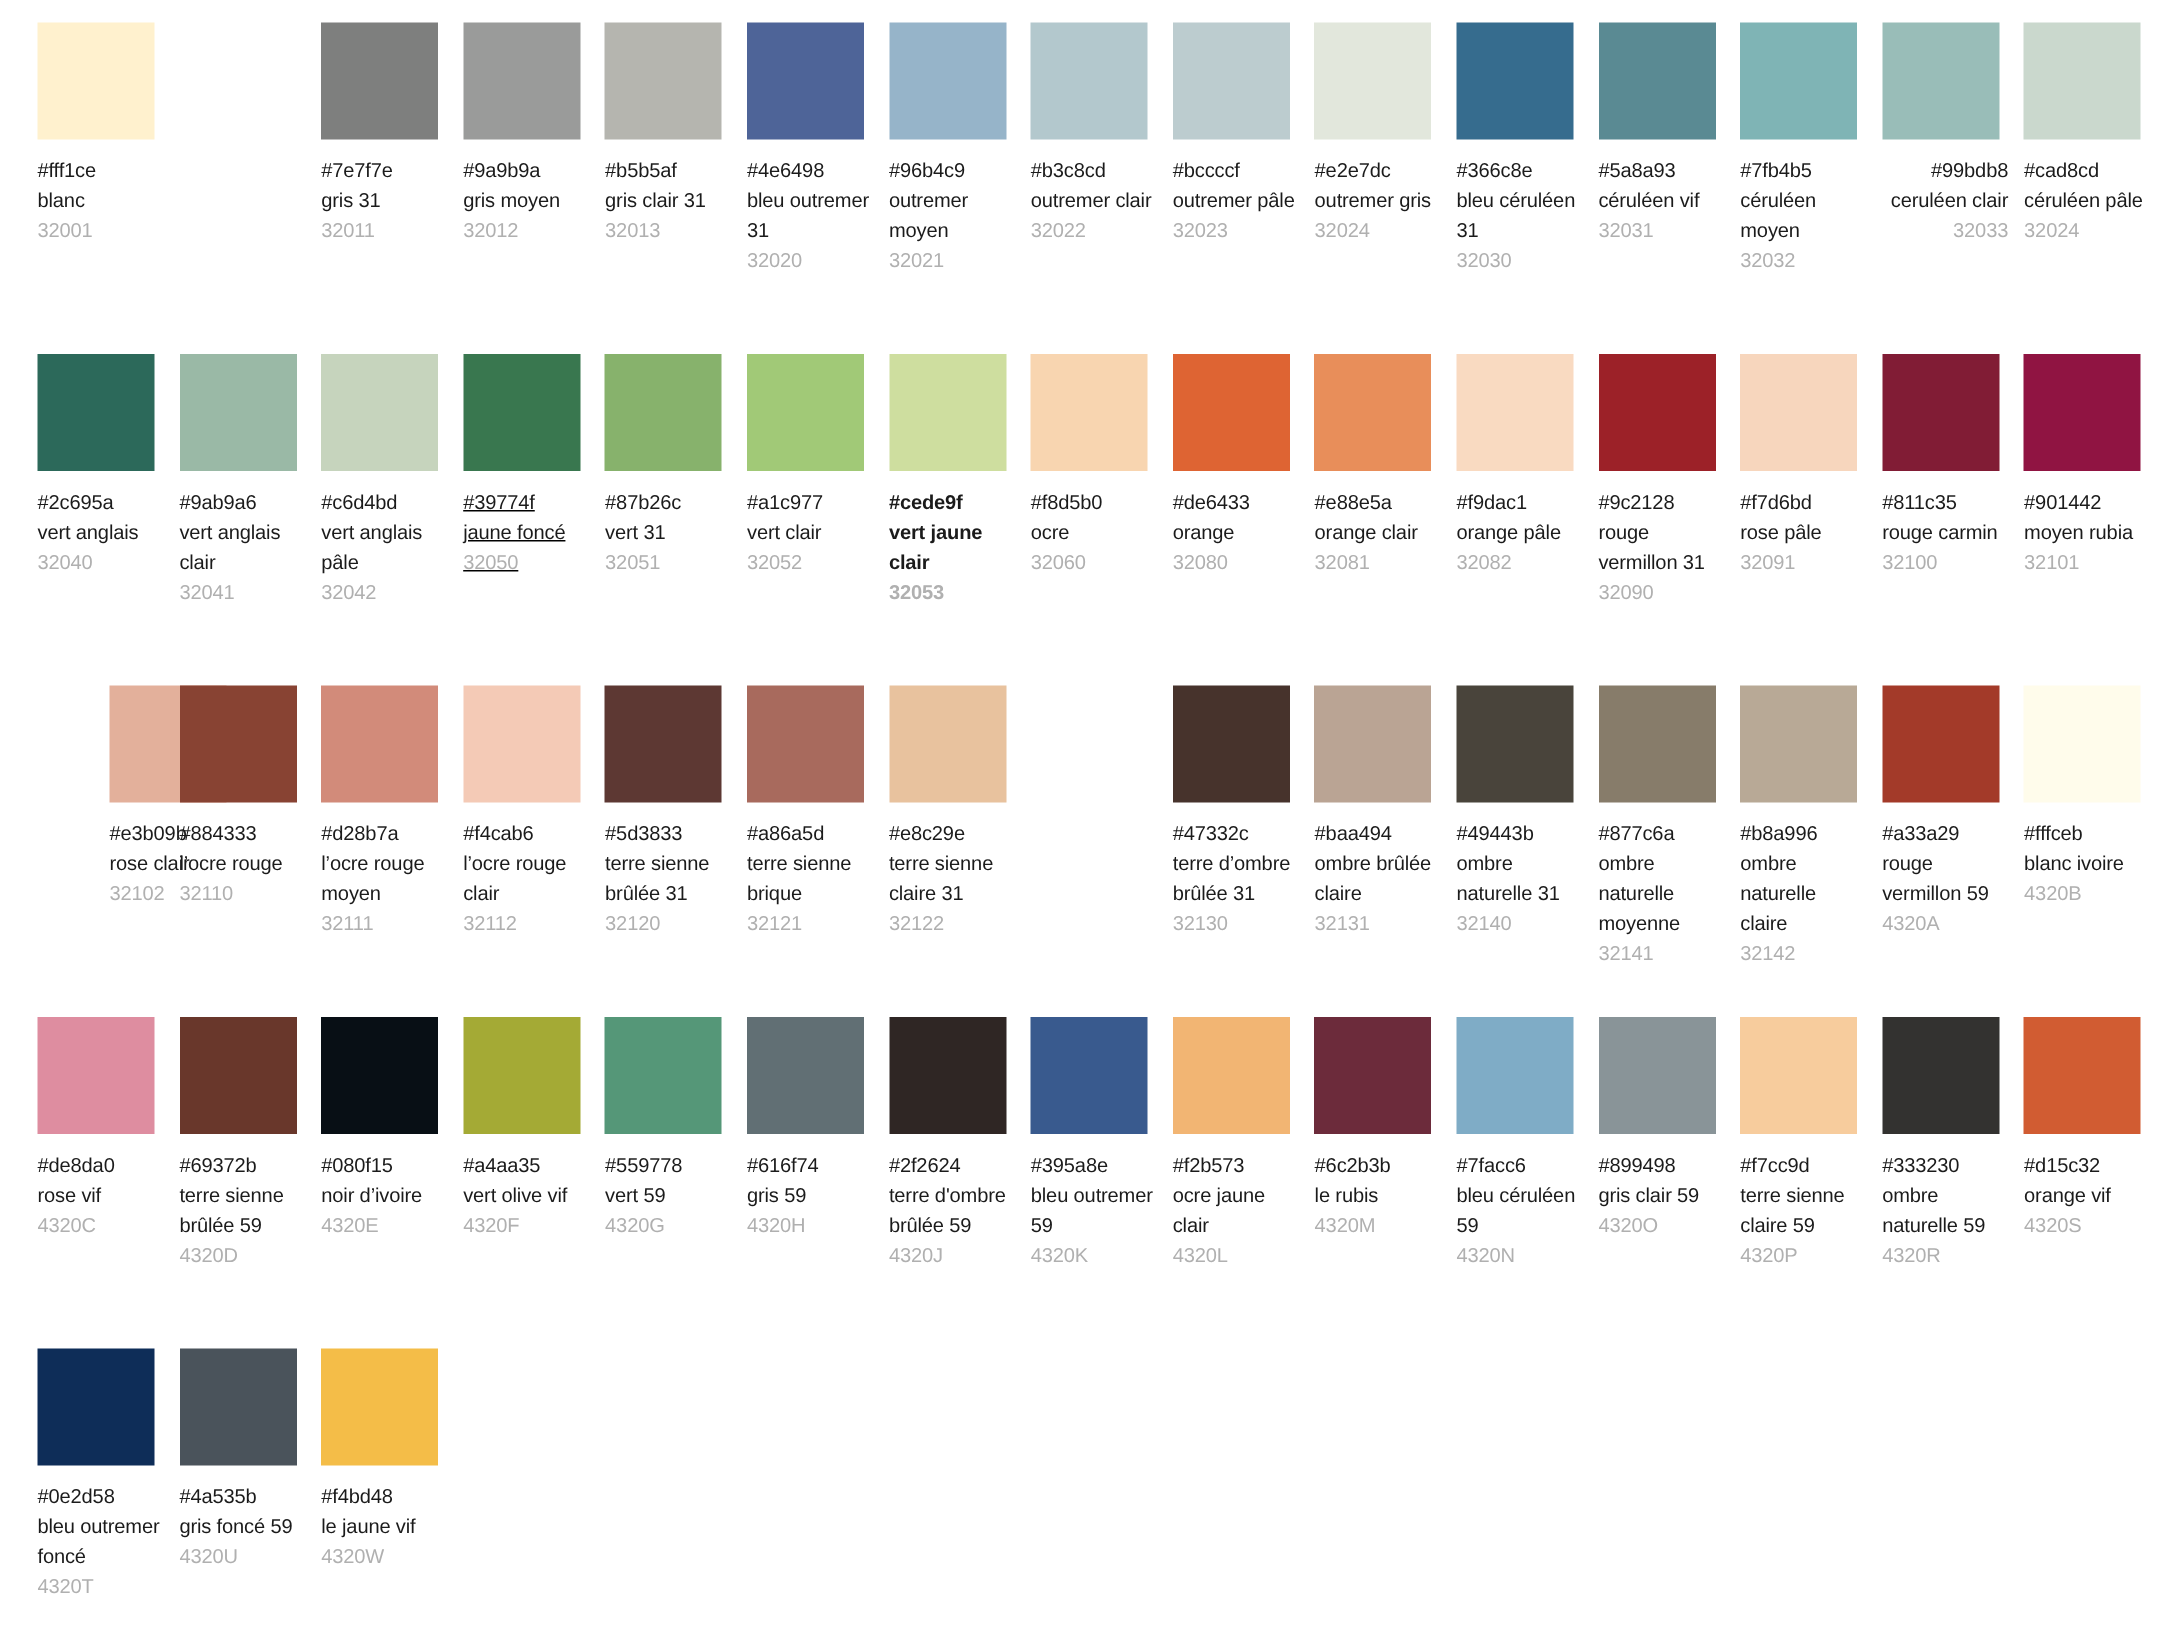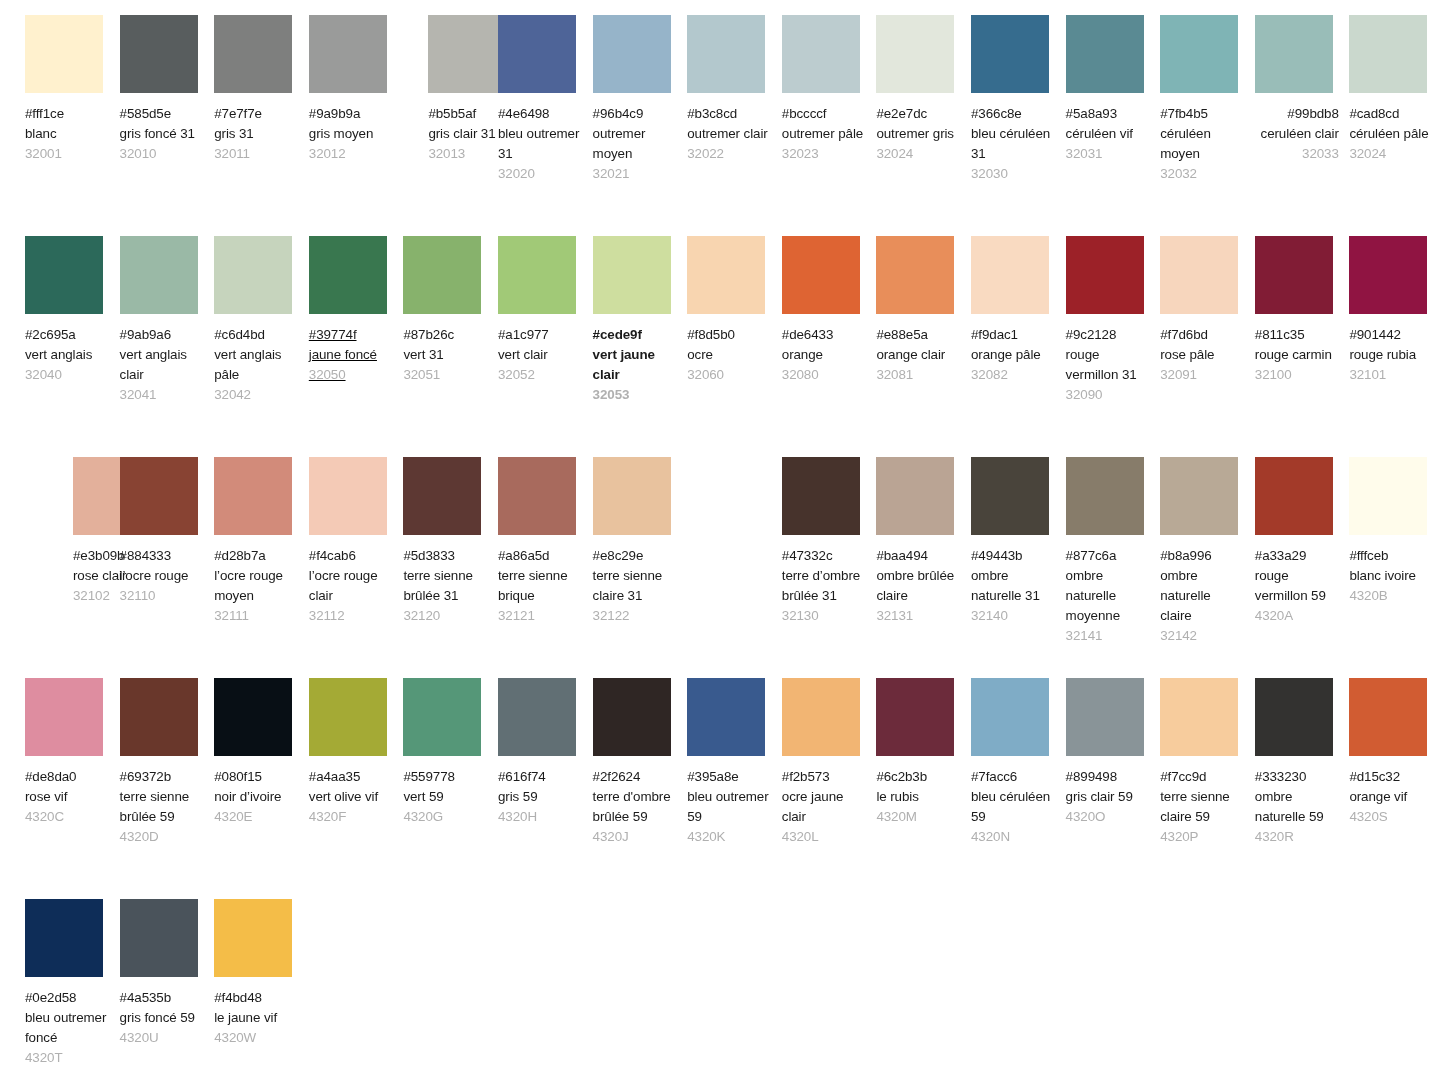--- a/index.html
+++ b/index.html
@@ -65,45 +65,37 @@
 <div id="palette">
     <div class="row">
       <div class="swatch-cell" style="left: 0px;">
         <span class="chip" style="background: rgb(255, 241, 206);"></span>
         <div class="meta">
           <span class="hexline">#fff1ce</span>
           <span class="nameline">blanc</span>
           <span class="codeline">32001</span>
         </div>
       </div>
-      <div class="swatch-cell" style="left: 94.6px;">
-        <span class="chip" style="background: rgb(88, 93, 94);"></span>
-        <div class="meta">
-          <span class="hexline">#585d5e</span>
-          <span class="nameline">gris foncé 31</span>
-          <span class="codeline">32010</span>
-        </div>
-      </div>
       <div class="swatch-cell" style="left: 189.2px;">
         <span class="chip" style="background: rgb(126, 127, 126);"></span>
         <div class="meta">
           <span class="hexline">#7e7f7e</span>
           <span class="nameline">gris 31</span>
           <span class="codeline">32011</span>
         </div>
       </div>
       <div class="swatch-cell" style="left: 283.8px;">
         <span class="chip" style="background: rgb(154, 155, 154);"></span>
         <div class="meta">
           <span class="hexline">#9a9b9a</span>
           <span class="nameline">gris moyen</span>
           <span class="codeline">32012</span>
         </div>
       </div>
-      <div class="swatch-cell" style="left: 378.4px; margin-left: 25px;">
+      <div class="swatch-cell" style="left: 378.4px;">
         <span class="chip" style="background: rgb(181, 181, 175);"></span>
         <div class="meta">
           <span class="hexline">#b5b5af</span>
           <span class="nameline">gris clair 31</span>
           <span class="codeline">32013</span>
         </div>
       </div>
       <div class="swatch-cell" style="left: 473px;">
         <span class="chip" style="background: rgb(78, 100, 152);"></span>
         <div class="meta">
@@ -295,21 +287,21 @@
         <div class="meta">
           <span class="hexline">#811c35</span>
           <span class="nameline">rouge carmin</span>
           <span class="codeline">32100</span>
         </div>
       </div>
       <div class="swatch-cell" style="left: 1324.4px;">
         <span class="chip" style="background: rgb(144, 20, 66);"></span>
         <div class="meta">
           <span class="hexline">#901442</span>
-          <span class="nameline">rouge rubia</span>
+          <span class="nameline">moyen rubia</span>
           <span class="codeline">32101</span>
         </div>
       </div>
     </div>
     <div class="row">
       <div class="swatch-cell" style="left: 0px; margin-left: 48px;">
         <span class="chip" style="background: rgb(227, 176, 155);"></span>
         <div class="meta">
           <span class="hexline">#e3b09b</span>
           <span class="nameline">rose clair</span>

